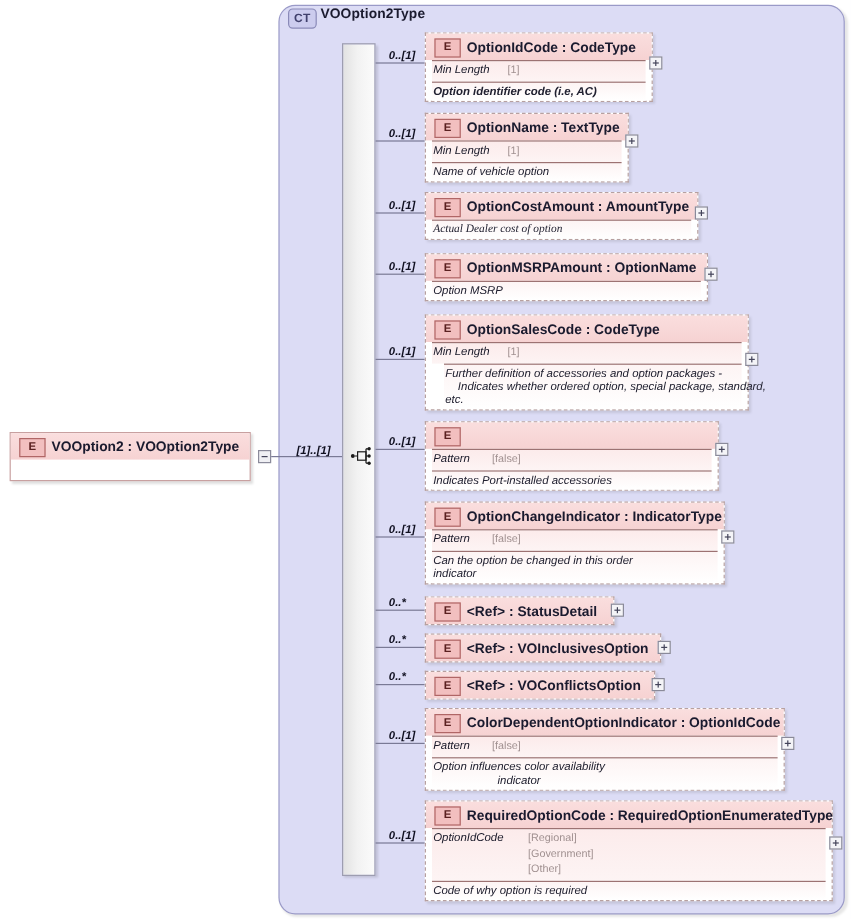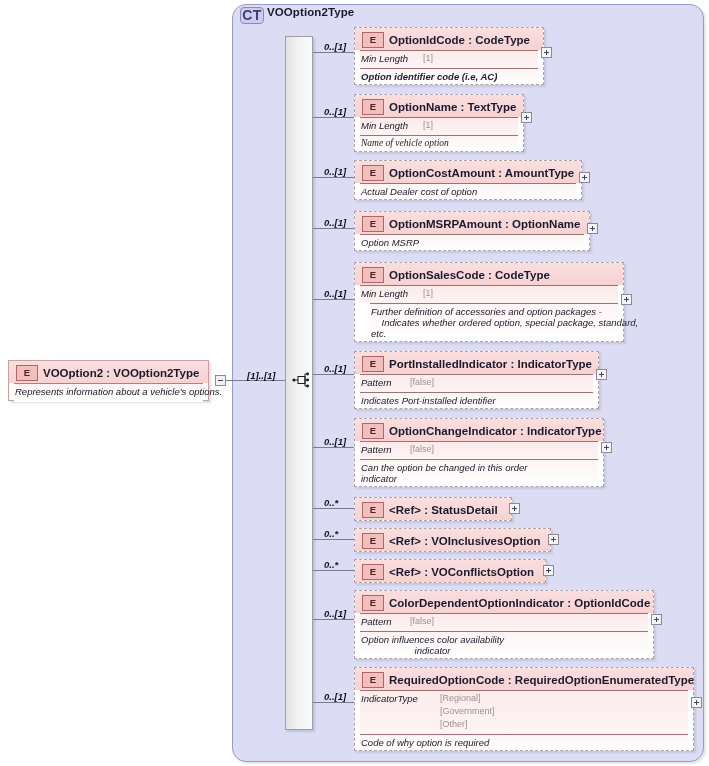--- a/index.html
+++ b/index.html
@@ -32,21 +32,21 @@
   #ct-badge {
     position: absolute;
     left: 240px;
     top: 7px;
     width: 22px;
     height: 15px;
     border: 1px solid #8a8ab8;
     border-radius: 4px;
     background: #ccccee;
     color: #40406c;
-    font-size: 14px;
+    font-size: 10px;
     font-weight: bold;
     line-height: 15px;
     text-align: center;
     letter-spacing: 0.3px;
   }
   #ct-title {
     position: absolute;
     left: 267px;
     top: 6px;
     font-size: 11.5px;
@@ -274,23 +274,20 @@
 <div id="ct-container"></div>
 <div id="ct-badge">CT</div>
 <div id="ct-title">VOOption2Type</div>
 
 <div id="seq-bar"></div>
 
 <div id="root-el">
   <div class="hdr">
     <div class="ebadge">E</div>
     <div class="etitle">VOOption2 : VOOption2Type</div>
-  </div>
-  <div class="annot">
-    <div class="eannot">Represents information about a vehicle's options.</div>
   </div>
 </div>
 <div id="root-collapse"></div>
 <div id="root-line"></div>
 <div id="card-root">[1]..[1]</div>
 
 <svg id="seq-icon" viewBox="0 0 18 18">
   <circle cx="2" cy="9" r="1.6" fill="#1a1a1a"></circle>
   <line x1="3.4" y1="9" x2="6" y2="9" stroke="#1a1a1a" stroke-width="1"></line>
   <rect x="6" y="5.5" width="7" height="7" fill="none" stroke="#1a1a1a" stroke-width="1"></rect>
@@ -324,33 +321,33 @@
     <div class="card" style="left: 324px; top: 106px;">0..[1]</div>
     <div class="ebox" style="left: 354px; top: 94px; width: 170px; height: 58px;">
       <div class="hdr">
         <div class="ebadge">E</div>
         <div class="etitle">OptionName : TextType</div>
       </div>
       <div class="facet" style="height: 17px;">
         <div class="facet-name">Min Length</div>
         <div class="facet-val" style="left: 63px; white-space: pre; line-height: 13px; top: 1px;">[1]</div>
       </div>
-      <div class="desc" style="height: 15px; font-family: Liberation Serif, serif;">
+      <div class="desc" style="height: 15px;">
         <div class="desc-txt">Name of vehicle option</div>
       </div>
     </div>
     <div class="plus" style="left: 521px; top: 112px;"></div>
     <div class="conn" style="left: 313px; top: 177px; width: 41px;"></div>
     <div class="card" style="left: 324px; top: 166px;">0..[1]</div>
     <div class="ebox" style="left: 354px; top: 160px; width: 228px; height: 40px;">
       <div class="hdr">
         <div class="ebadge">E</div>
         <div class="etitle">OptionCostAmount : AmountType</div>
       </div>
-      <div class="desc" style="height: 15px;">
+      <div class="desc" style="height: 15px; font-family: Liberation Serif, serif;">
         <div class="desc-txt">Actual Dealer cost of option</div>
       </div>
     </div>
     <div class="plus" style="left: 579px; top: 172px;"></div>
     <div class="conn" style="left: 313px; top: 228px; width: 41px;"></div>
     <div class="card" style="left: 324px; top: 217px;">0..[1]</div>
     <div class="ebox" style="left: 354px; top: 211px; width: 236px; height: 40px;">
       <div class="hdr">
         <div class="ebadge">E</div>
         <div class="etitle">OptionMSRPAmount : OptionName</div>
@@ -376,28 +373,27 @@
     Indicates whether ordered option, special package, standard,
 etc.</div>
       </div>
     </div>
     <div class="plus" style="left: 621px; top: 294px;"></div>
     <div class="conn" style="left: 313px; top: 374px; width: 41px;"></div>
     <div class="card" style="left: 324px; top: 363px;">0..[1]</div>
     <div class="ebox" style="left: 354px; top: 351px; width: 245px; height: 58px;">
       <div class="hdr">
         <div class="ebadge">E</div>
-        <div class="etitle">PortInstalledIndicator : IndicatorType</div>
       </div>
       <div class="facet" style="height: 17px;">
         <div class="facet-name">Pattern</div>
         <div class="facet-val" style="left: 50px; white-space: pre; line-height: 13px; top: 1px;">[false]</div>
       </div>
       <div class="desc" style="height: 15px;">
-        <div class="desc-txt">Indicates Port-installed identifier</div>
+        <div class="desc-txt">Indicates Port-installed accessories</div>
       </div>
     </div>
     <div class="plus" style="left: 596px; top: 369px;"></div>
     <div class="conn" style="left: 313px; top: 447px; width: 41px;"></div>
     <div class="card" style="left: 324px; top: 436px;">0..[1]</div>
     <div class="ebox" style="left: 354px; top: 418px; width: 250px; height: 69px;">
       <div class="hdr">
         <div class="ebadge">E</div>
         <div class="etitle">OptionChangeIndicator : IndicatorType</div>
       </div>
@@ -456,21 +452,21 @@
     </div>
     <div class="plus" style="left: 651px; top: 614px;"></div>
     <div class="conn" style="left: 313px; top: 702px; width: 41px;"></div>
     <div class="card" style="left: 324px; top: 691px;">0..[1]</div>
     <div class="ebox" style="left: 354px; top: 667px; width: 340px; height: 84px;">
       <div class="hdr">
         <div class="ebadge">E</div>
         <div class="etitle">RequiredOptionCode : RequiredOptionEnumeratedType</div>
       </div>
       <div class="facet" style="height: 43px;">
-        <div class="facet-name">IndicatorType</div>
+        <div class="facet-name">OptionIdCode</div>
         <div class="facet-val" style="left: 80px; white-space: pre; line-height: 13px; top: 1px;">[Regional]
 [Government]
 [Other]</div>
       </div>
       <div class="desc" style="height: 15px;">
         <div class="desc-txt">Code of why option is required</div>
       </div>
     </div>
     <div class="plus" style="left: 691px; top: 697px;"></div>
   </div>

